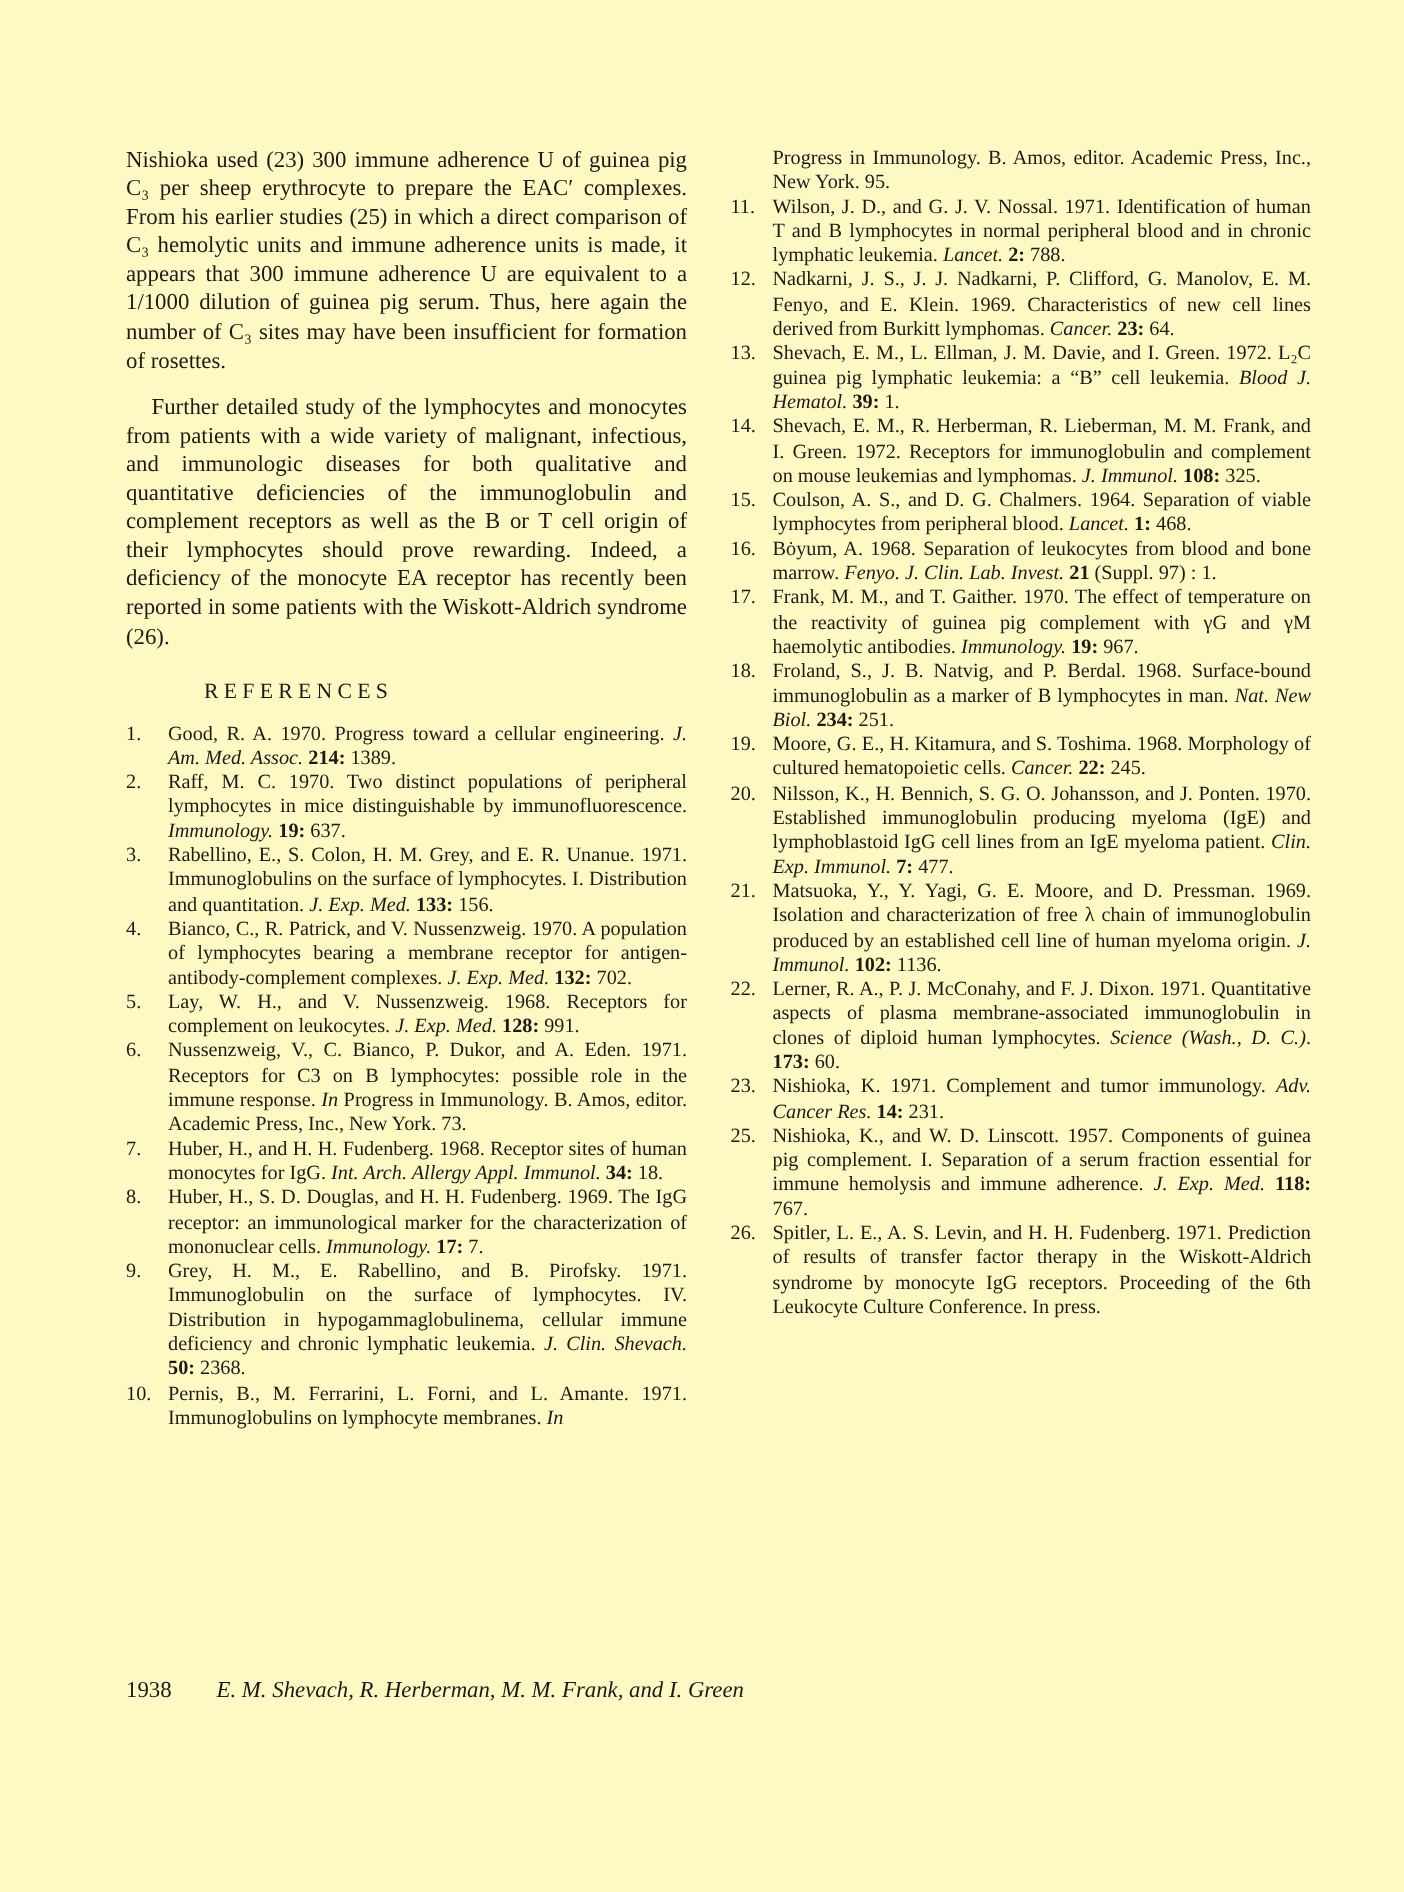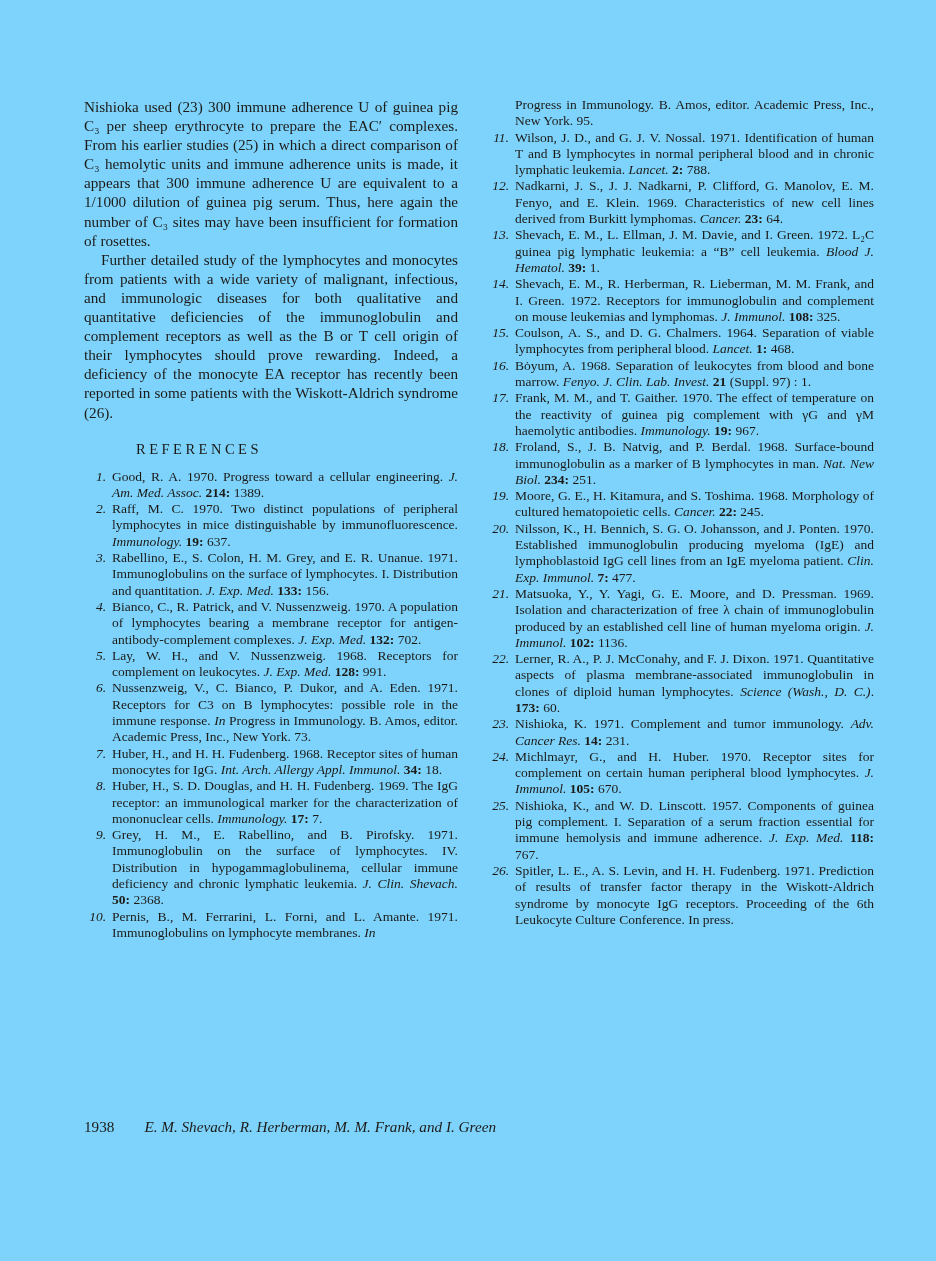--- a/index.html
+++ b/index.html
@@ -1,60 +1,58 @@
 <!DOCTYPE html>
 <html><head>
 <meta charset="utf-8">
 <style>
   html, body { margin: 0; padding: 0; background: #ffffff; }
   .page {
     position: relative;
     width: 936px;
     height: 1261px;
-    background: #7dd3fc;
+    background: #fef9c3;
     color: #1c1a17;
     font-family: "Liberation Serif", "DejaVu Serif", serif;
     overflow: hidden;
   }
   .columns {
     position: absolute;
     left: 84px;
     top: 97px;
     width: 790px;
     display: flex;
     gap: 29px;
   }
   .col-left  { width: 374px; }
   .col-right { flex: 1; }
   .body-par {
     margin: 0;
     font-size: 15.2px;
     line-height: 19.1px;
     text-align: justify;
   }
-  .body-par.indent { text-indent: 17px; }
+  .body-par.indent { text-indent: 17px; margin-top: 12px; }
   .refs-heading {
     font-size: 14.5px;
     letter-spacing: 3.5px;
     margin: 19px 0 11px 52px;
     width: fit-content;
     white-space: nowrap;
     text-align: right;
   }
   .ref {
     display: flex;
     font-size: 13.5px;
     line-height: 16.3px;
   }
   .ref-num {
     width: 22px;
     min-width: 22px;
-    text-align: right;
     padding-right: 6px;
-    font-style: italic;
   }
   .ref-body { flex: 1; text-align: justify; }
   .it { font-style: italic; }
   .bd { font-weight: bold; }
   .footer {
     position: absolute;
     left: 84px;
     top: 1118px;
     font-size: 15.2px;
     white-space: nowrap;
@@ -171,24 +169,20 @@
           </div>
           <div class="ref">
             <span class="ref-num">22.</span>
             <span class="ref-body"><span>Lerner, R. A., P. J. McConahy, and F. J. Dixon. 1971. Quantitative aspects of plasma membrane-associated immunoglobulin in clones of diploid human lymphocytes. </span><span class="it">Science (Wash., D. C.)</span><span>. </span><span class="bd">173:</span><span> 60.</span></span>
           </div>
           <div class="ref">
             <span class="ref-num">23.</span>
             <span class="ref-body"><span>Nishioka, K. 1971. Complement and tumor immunology. </span><span class="it">Adv. Cancer Res.</span><span> </span><span class="bd">14:</span><span> 231.</span></span>
           </div>
           <div class="ref">
-            <span class="ref-num">24.</span>
-            <span class="ref-body"><span>Michlmayr, G., and H. Huber. 1970. Receptor sites for complement on certain human peripheral blood lymphocytes. </span><span class="it">J. Immunol.</span><span> </span><span class="bd">105:</span><span> 670.</span></span>
-          </div>
-          <div class="ref">
             <span class="ref-num">25.</span>
             <span class="ref-body"><span>Nishioka, K., and W. D. Linscott. 1957. Components of guinea pig complement. I. Separation of a serum fraction essential for immune hemolysis and immune adherence. </span><span class="it">J. Exp. Med.</span><span> </span><span class="bd">118:</span><span> 767.</span></span>
           </div>
           <div class="ref">
             <span class="ref-num">26.</span>
             <span class="ref-body"><span>Spitler, L. E., A. S. Levin, and H. H. Fudenberg. 1971. Prediction of results of transfer factor therapy in the Wiskott-Aldrich syndrome by monocyte IgG receptors. Proceeding of the 6th Leukocyte Culture Conference. In press.</span></span>
           </div>
         </div>
     </div>
 

